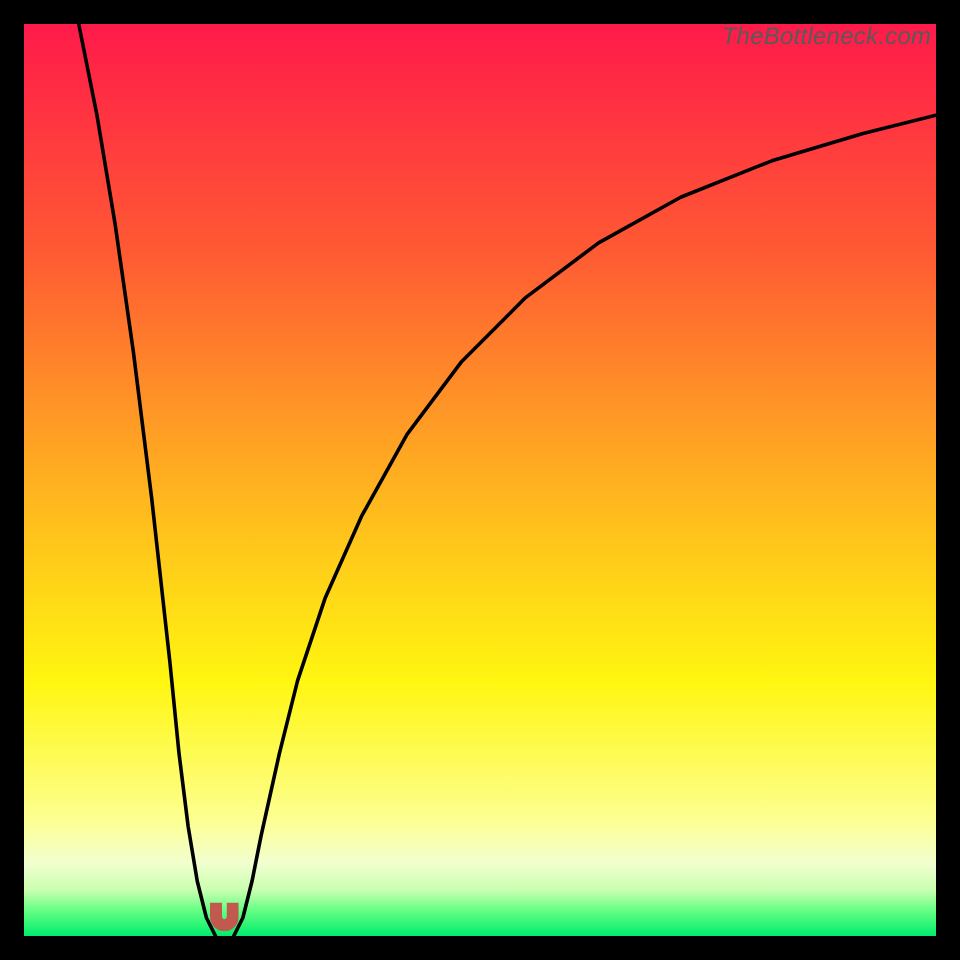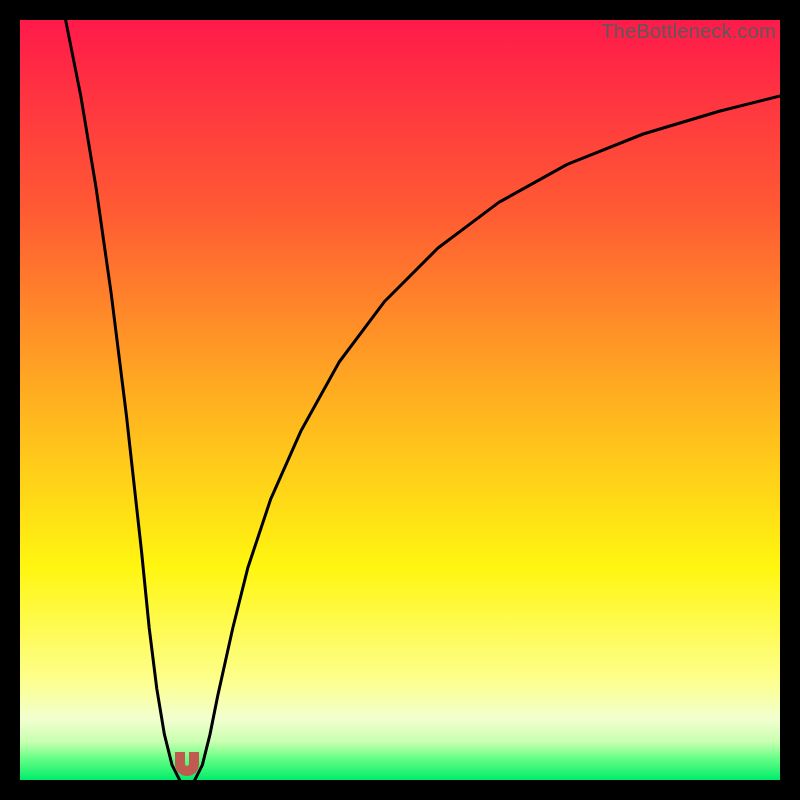--- a/index.html
+++ b/index.html
@@ -4,20 +4,21 @@
 <style>
   * { margin: 0; padding: 0; box-sizing: border-box; }
   html, body { width: 800px; height: 800px; overflow: hidden; }
   body { background: #000; font-family: Arial, Helvetica, sans-serif; }
 
   .frame {
     position: absolute;
     left: 0; top: 0;
     width: 800px; height: 800px;
     background: #000;
+    font-style: italic;
   }
   .plot {
     position: absolute;
     left: 20px; top: 20px;
     width: 760px; height: 760px;
     overflow: hidden;
   }
   .gradient-bg {
     position: absolute;
     left: 0; top: 0; right: 0; bottom: 0;

